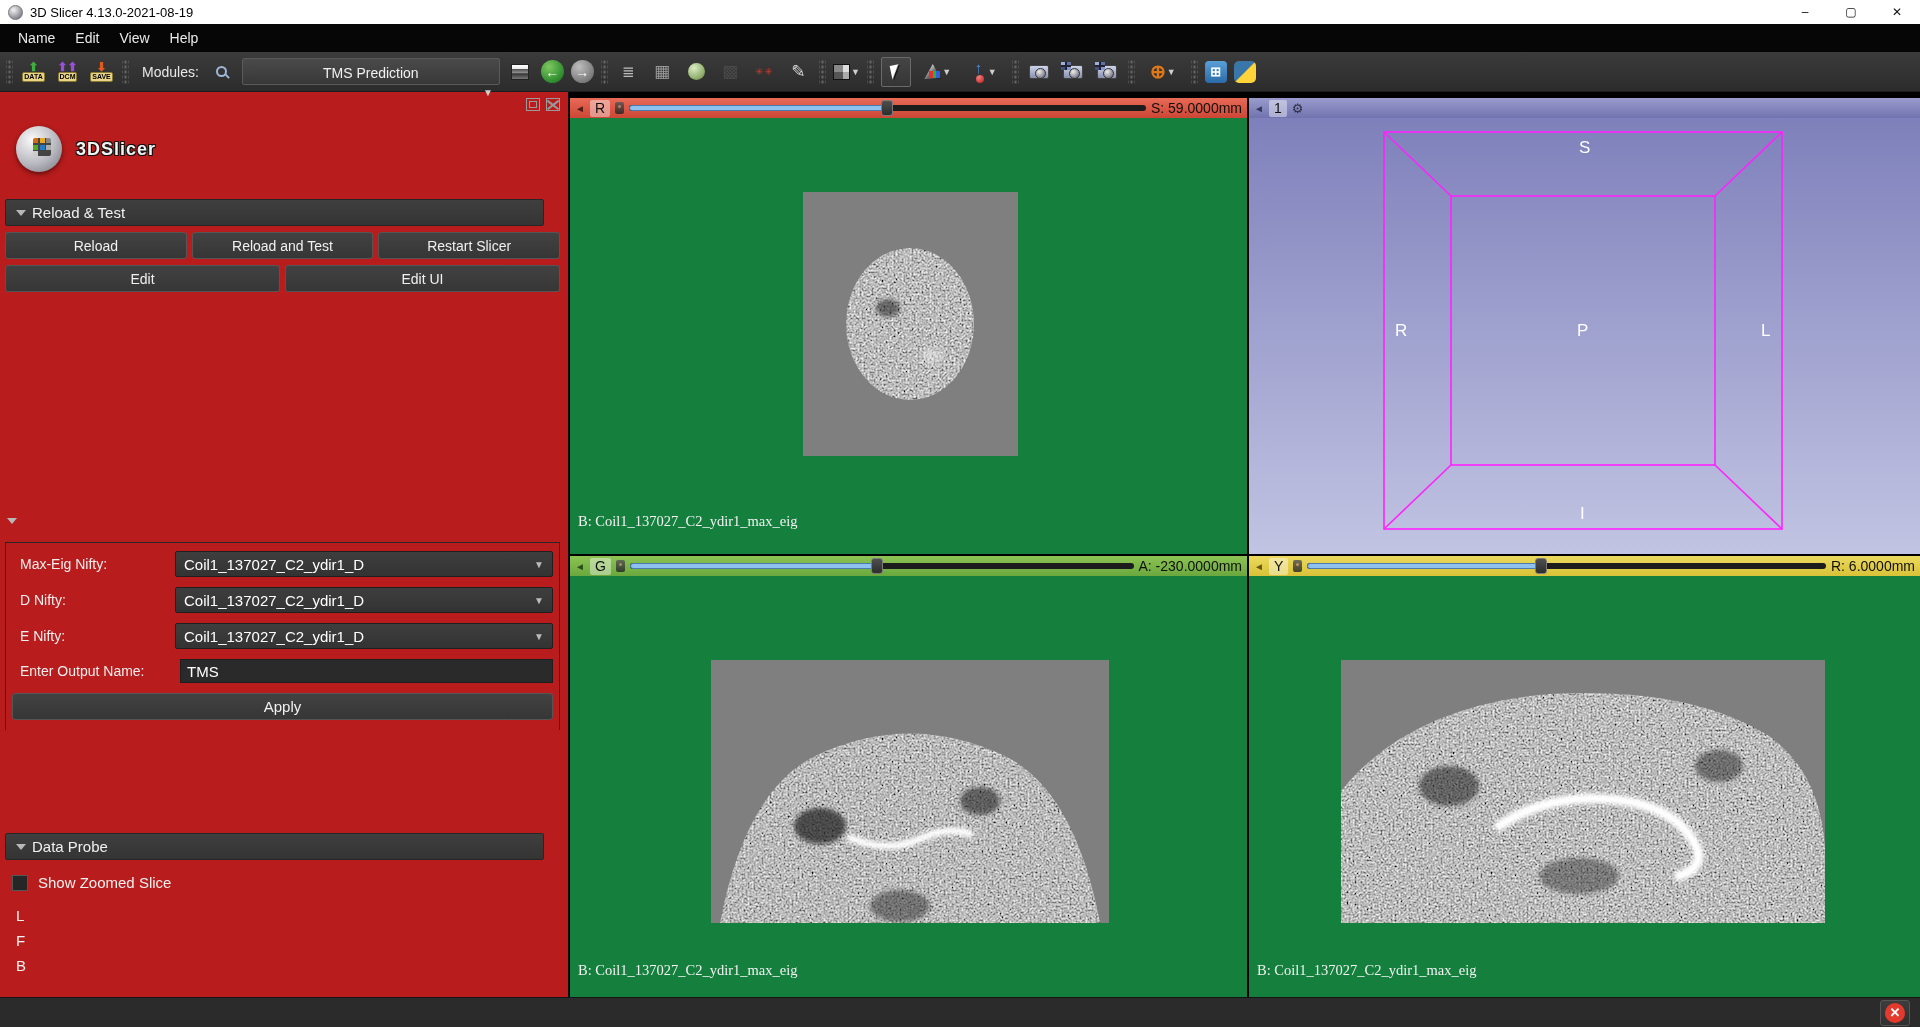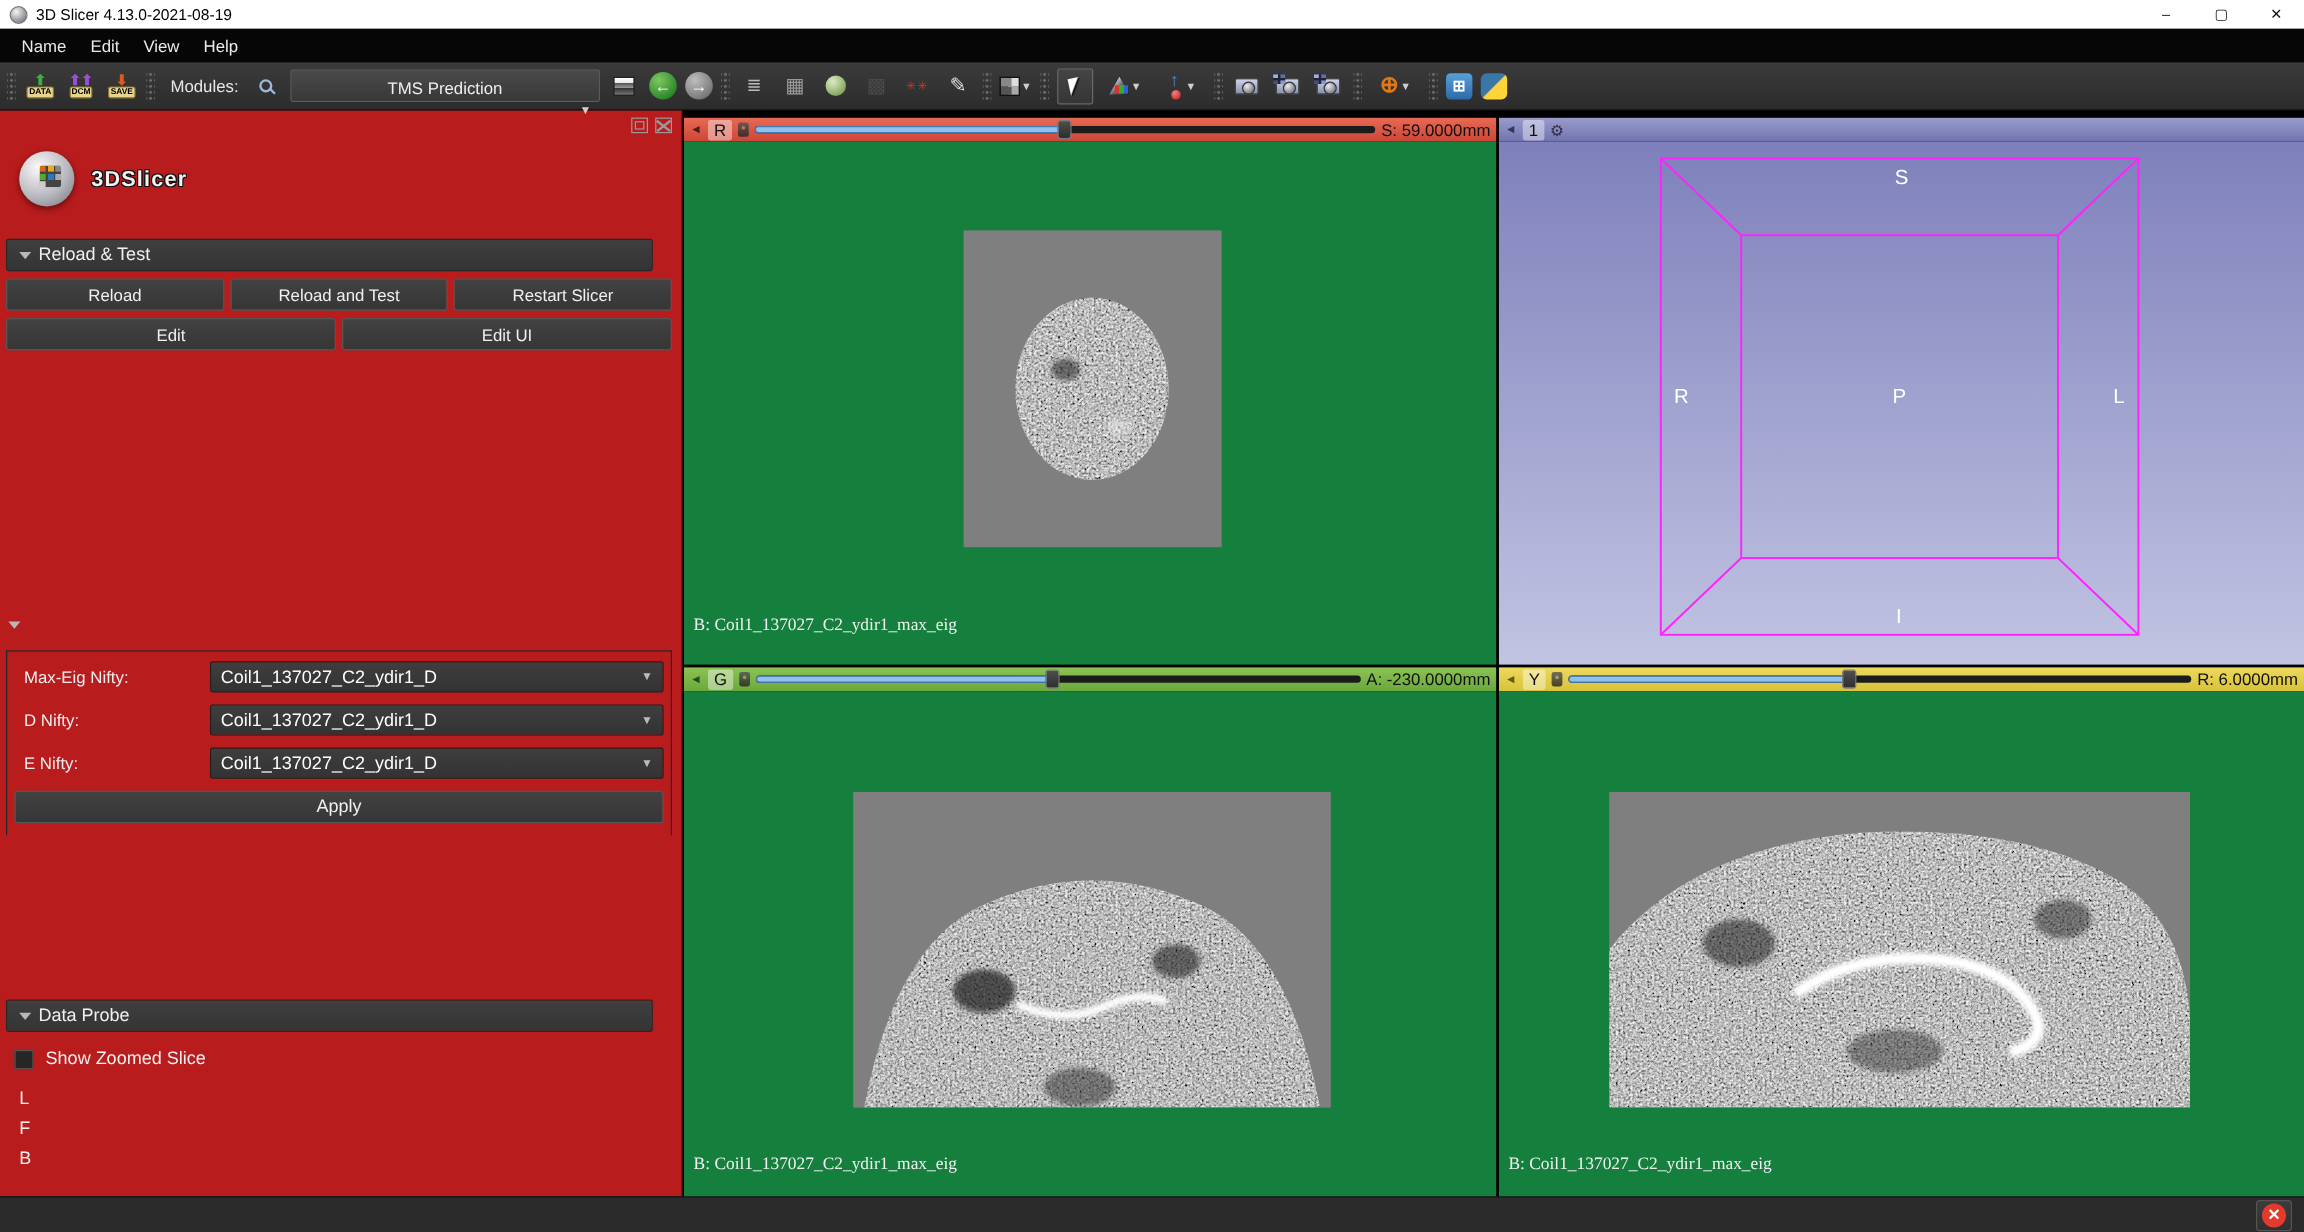--- a/index.html
+++ b/index.html
@@ -359,20 +359,26 @@
         <span class="chev">▼</span>
       </div>
     </div>
     <div class="form-row">
       <span class="form-label">E Nifty:</span>
       <div class="combo">
         <span>Coil1_137027_C2_ydir1_D</span>
         <span class="chev">▼</span>
       </div>
     </div>
+    <div class="form-row" style="height:24px">
+      <span class="form-label" style="width:160px">Enter Output Name:</span>
+      <div class="text-input">
+        <span>TMS</span>
+      </div>
+    </div>
     <div class="apply-btn">Apply</div>
   </div>
 
   <div class="sec-header dp-header">
     <div class="tri"></div>
     <span>Data Probe</span>
   </div>
   <div class="checkbox-row">
     <div class="checkbox"></div>
     <span>Show Zoomed Slice</span>

